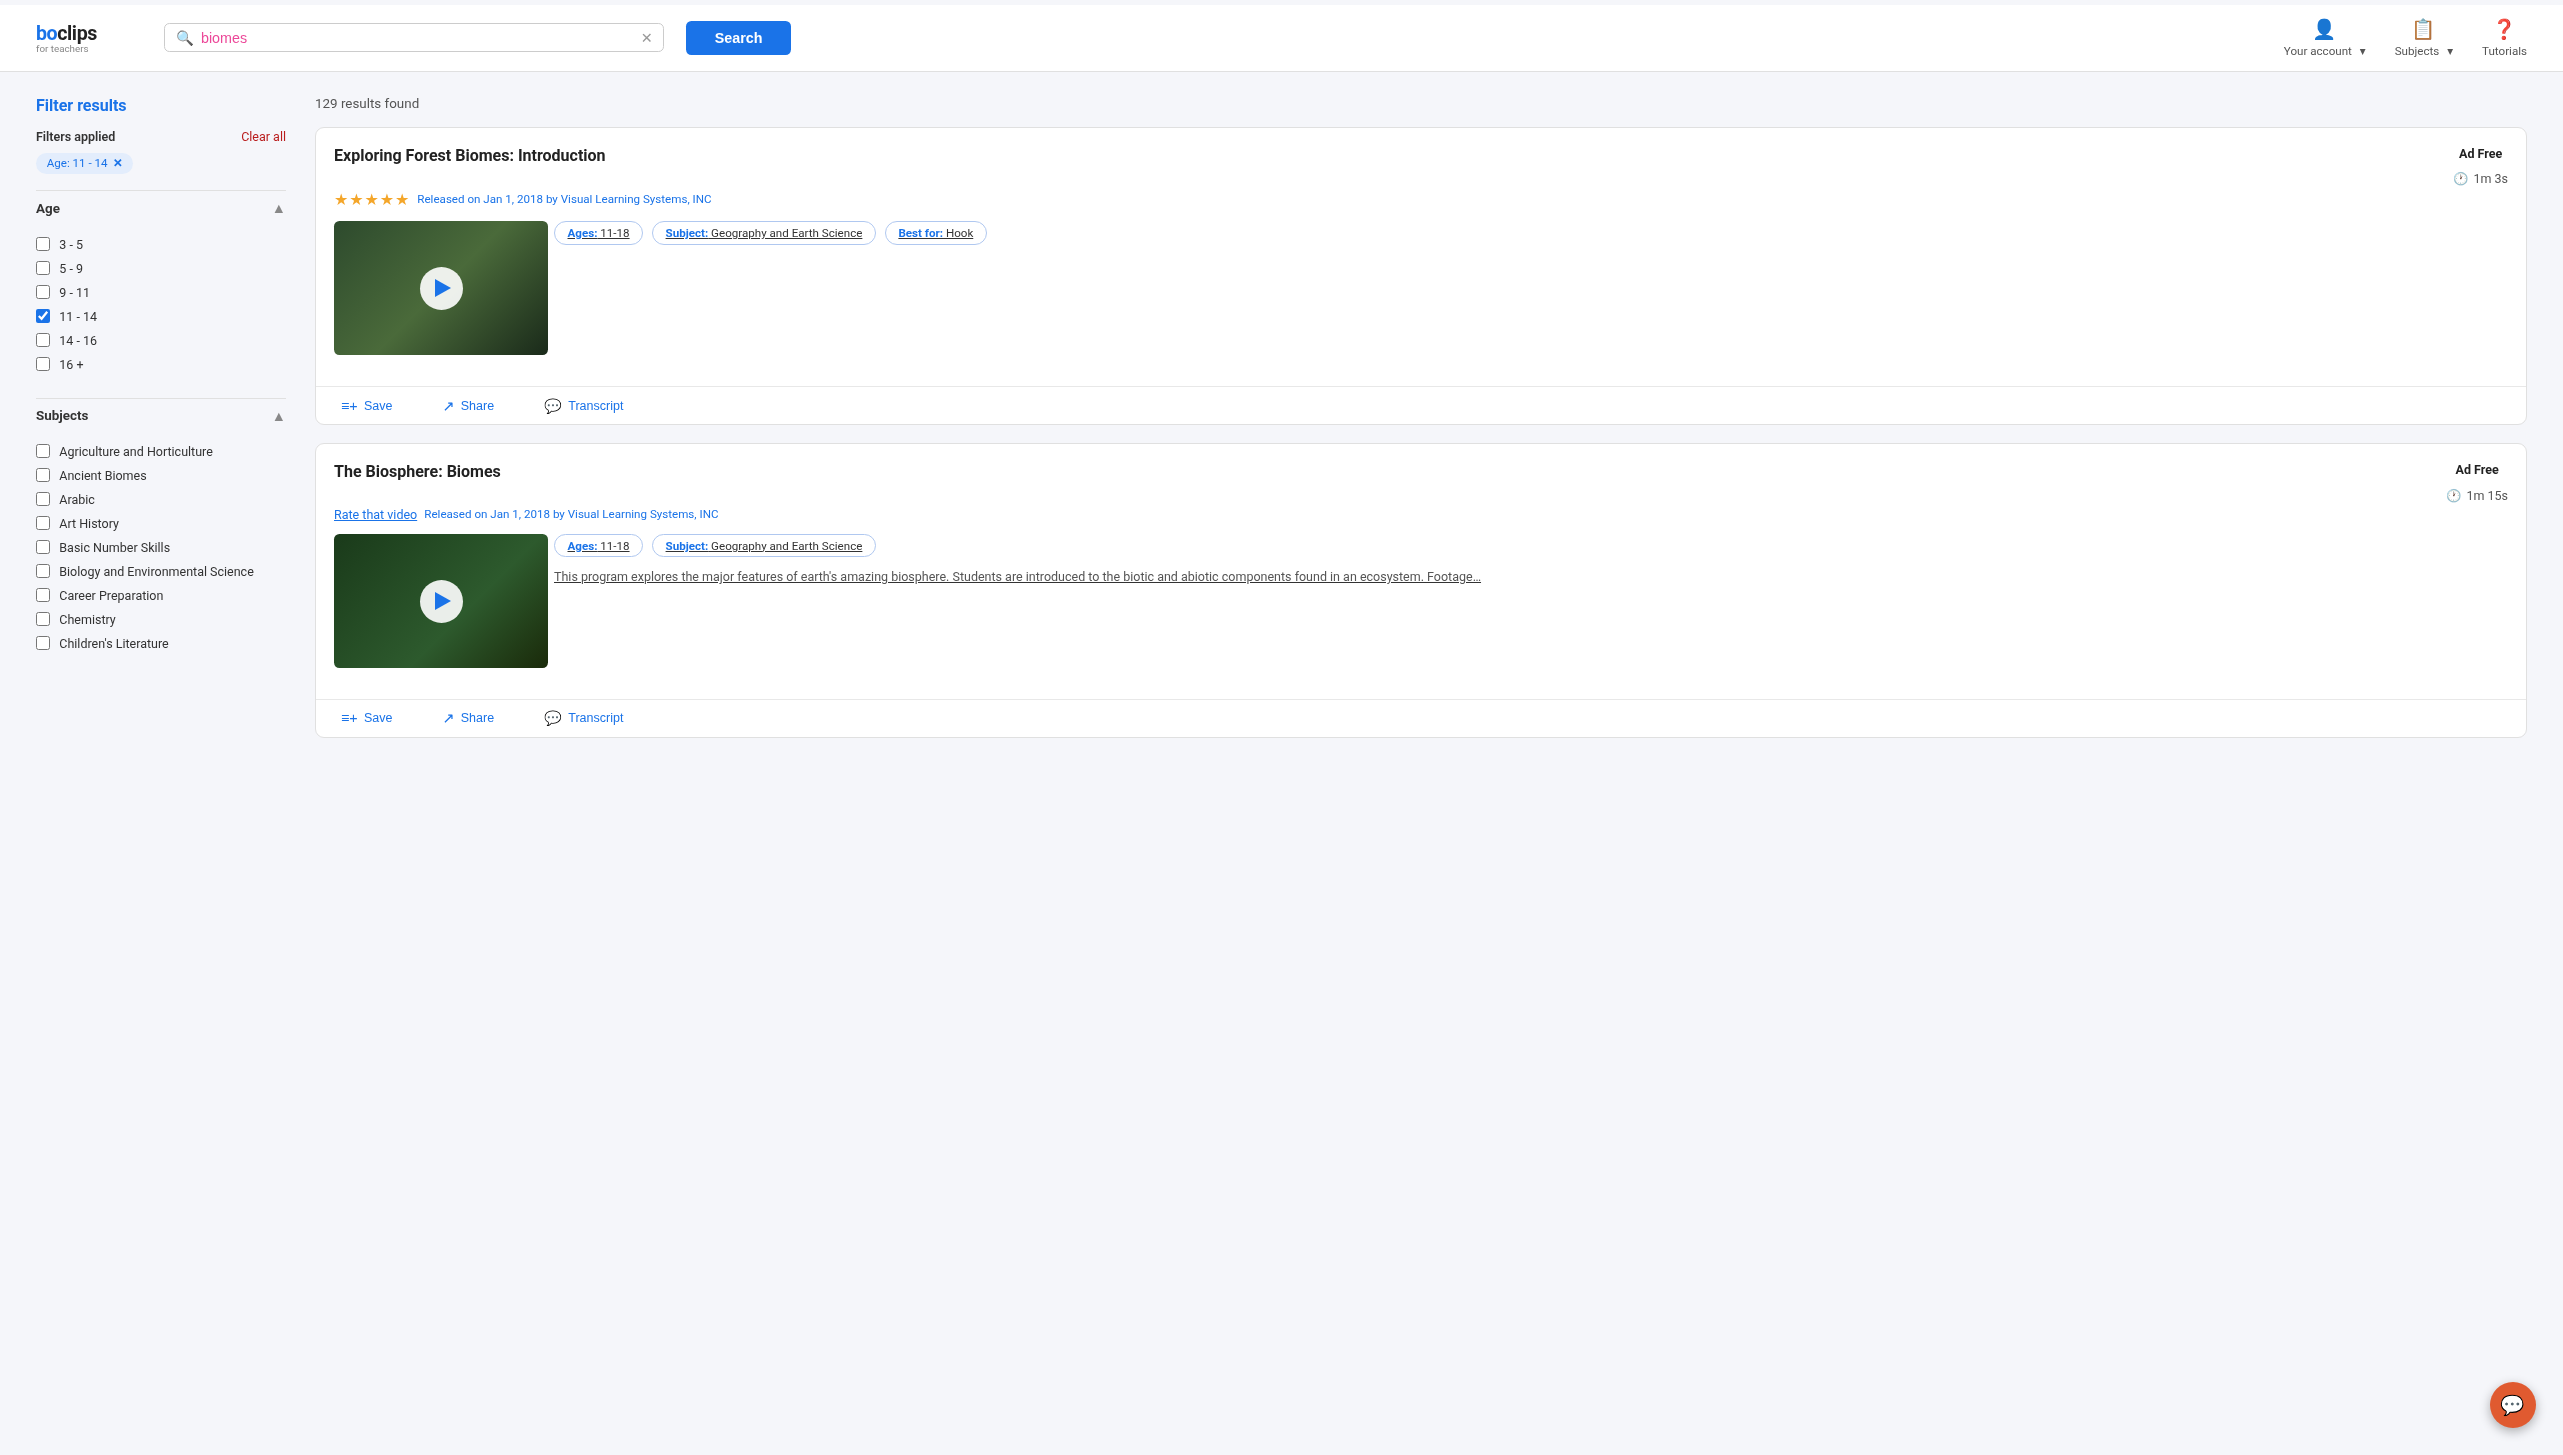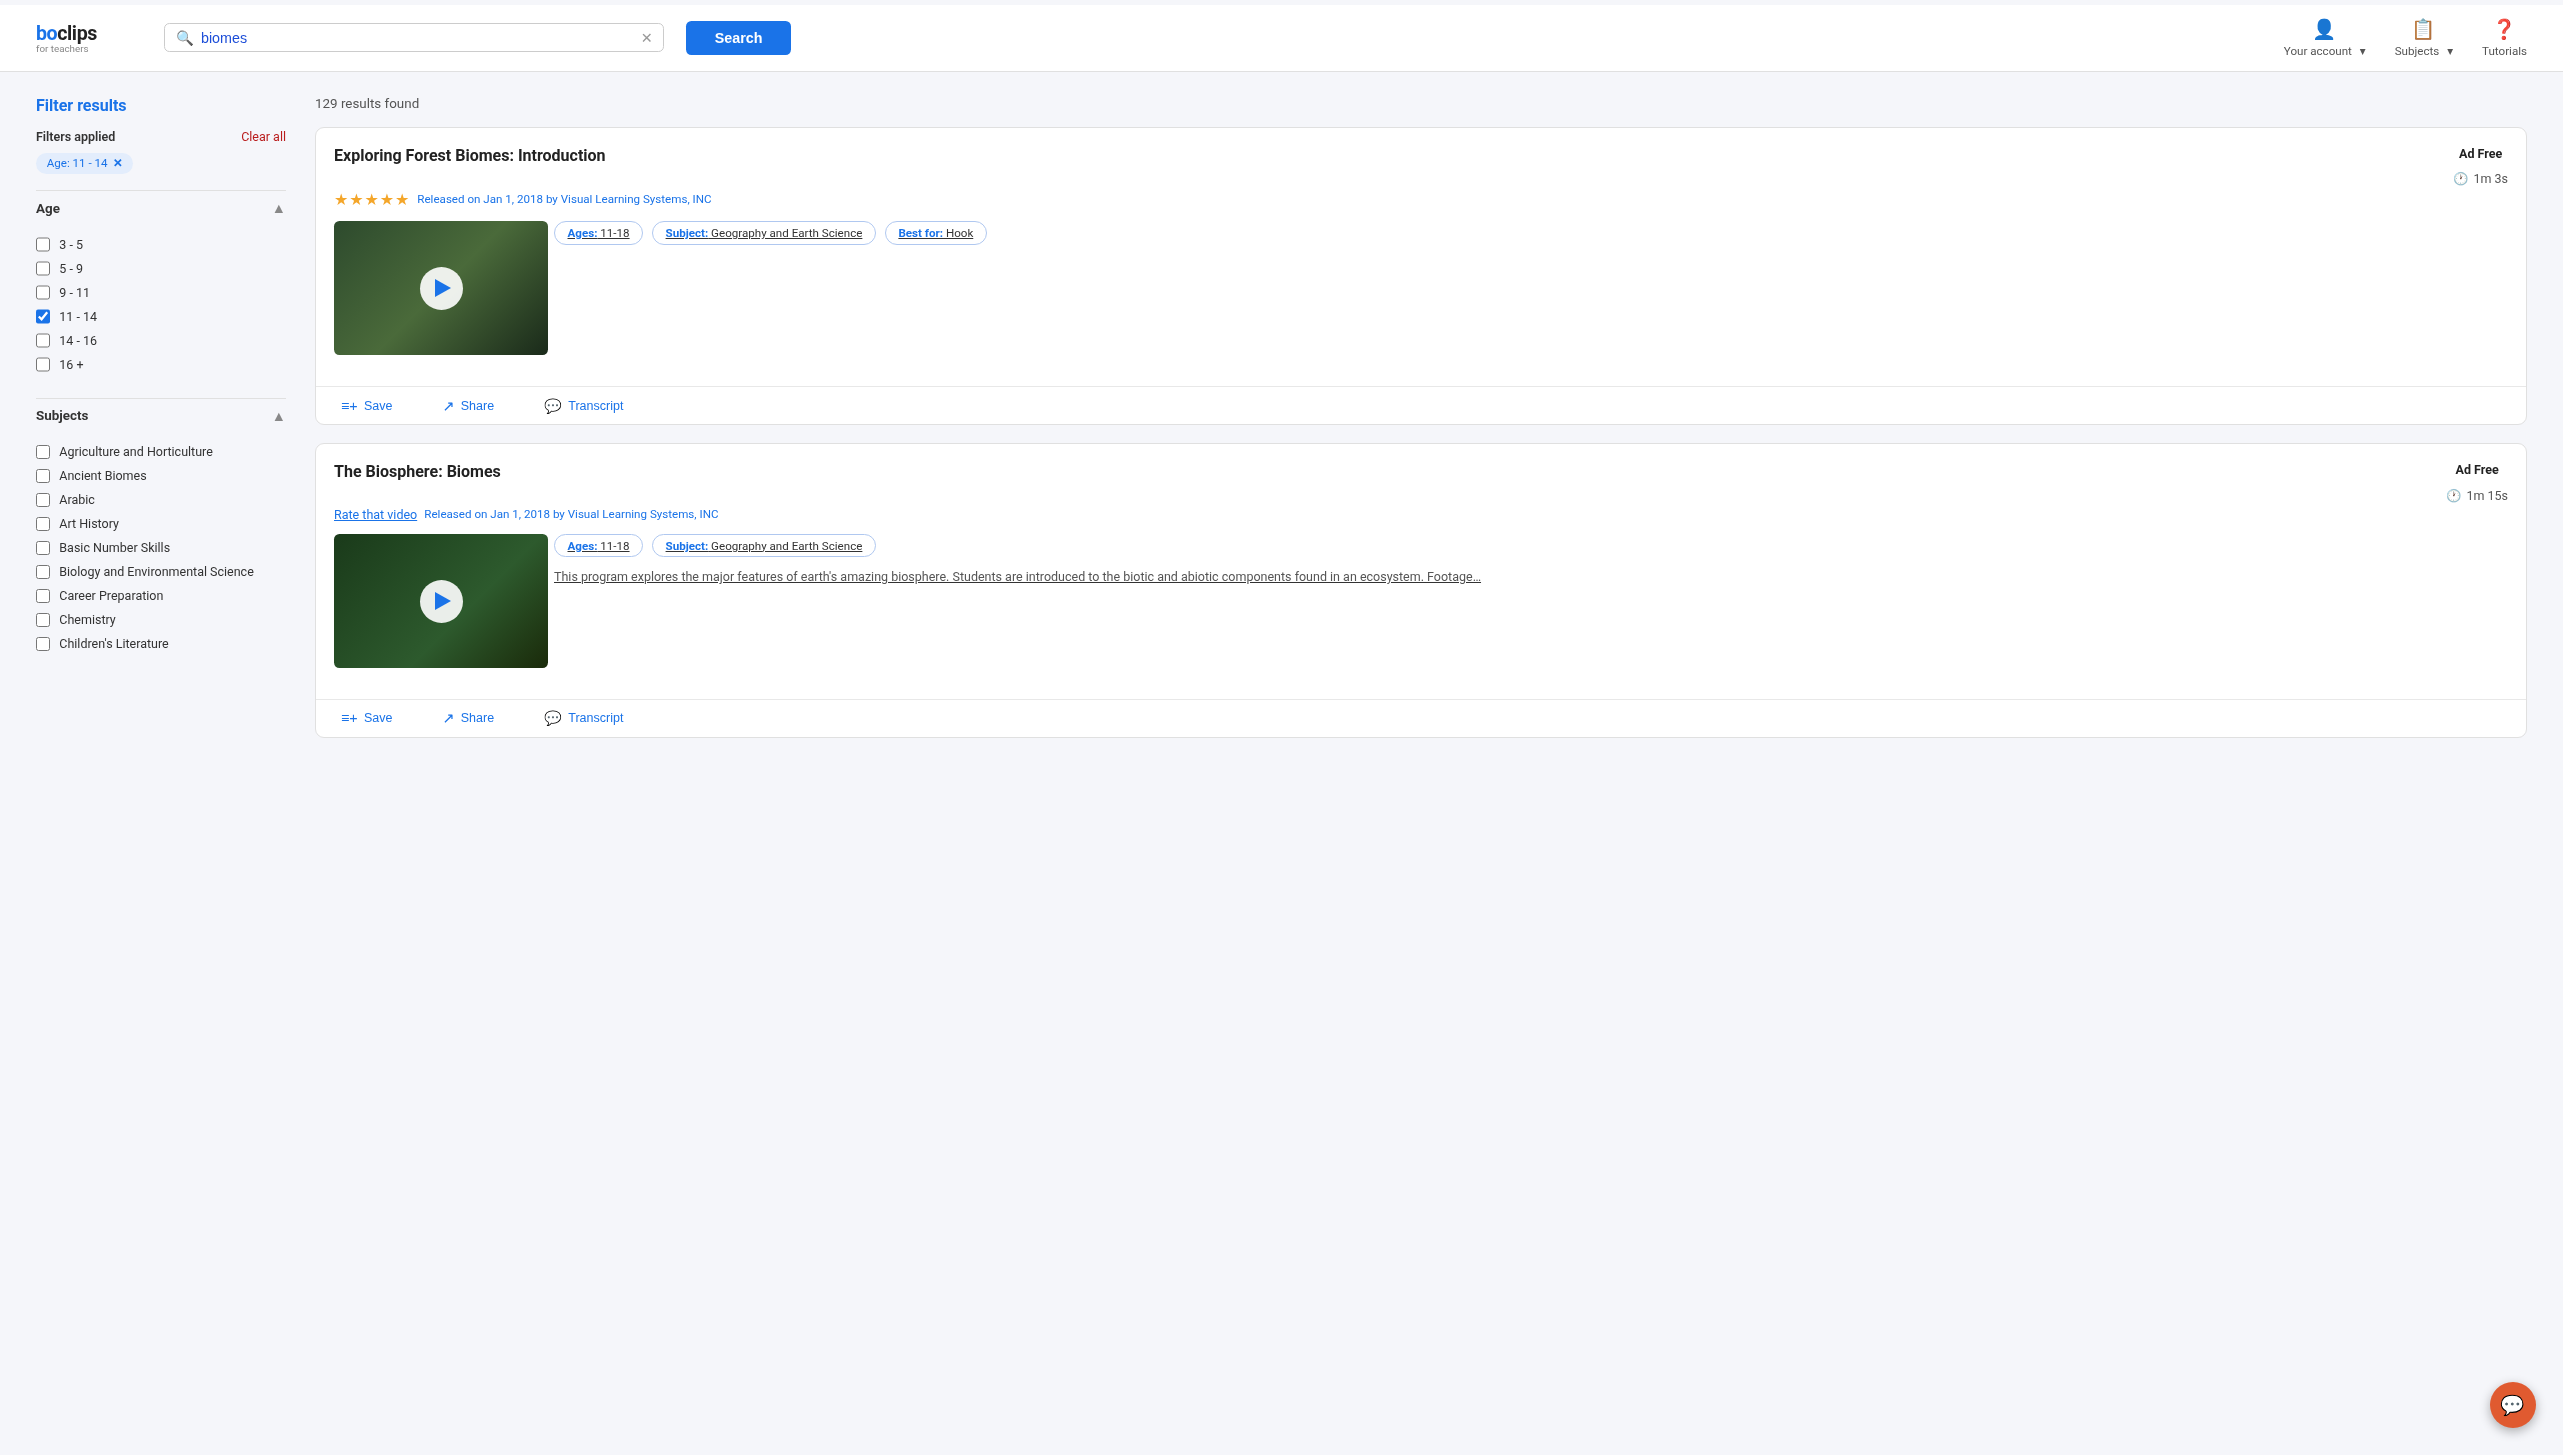--- a/index.html
+++ b/index.html
@@ -31,21 +31,21 @@
       border: 1.3px solid #ccc;
       border-radius: 5.4px;
       padding: 5.4px 10.7px;
       gap: 7.1px;
     }
     .search-bar-wrapper input {
       border: none;
       outline: none;
       font-size: 14.3px;
       flex: 1;
-      color: #1d4ed8;
+      color: #ec4899;
     }
     .search-icon { color: #999; font-size: 14.3px; }
     .clear-search-icon { color: #999; cursor: pointer; font-size: 14.3px; }
     .search-button {
       background: #1a73e8;
       color: #fff;
       border: none;
       border-radius: 5.4px;
       padding: 9px 29px;
       font-size: 14.3px;
@@ -69,21 +69,21 @@
     .clear-all-link { font-size: 12.5px; color: #b91c1c; cursor: pointer; text-decoration: none; }
     .filter-chip { display: inline-flex; align-items: center; gap: 5.4px; background: #e3edfc; color: #1a73e8; border-radius: 18px; padding: 3.6px 10.7px; font-size: 11.6px; margin-bottom: 16px; }
     .filter-chip-close { cursor: pointer; font-weight: 700; color: #1a73e8; }
 
     .filter-section { margin-bottom: 14.3px; }
     .filter-section-header { display: flex; justify-content: space-between; align-items: center; padding: 9px 0; border-top: 0.9px solid #e0e0e0; cursor: pointer; }
     .filter-section-title { font-size: 13.4px; font-weight: 700; color: #333; }
     .filter-chevron { color: #888; font-size: 14.3px; }
 
     .filter-options { padding: 7.1px 0; }
-    .filter-option { display: flex; align-items: flex-end; gap: 9px; padding: 4.5px 0; font-size: 12.5px; color: #333; cursor: pointer; }
+    .filter-option { display: flex; align-items: flex-start; gap: 9px; padding: 4.5px 0; font-size: 12.5px; color: #333; cursor: pointer; }
     .filter-option input[type="checkbox"] { width: 14.3px; height: 14.3px; cursor: pointer; accent-color: #1a73e8; }
 
     
     .results-area { flex: 1; }
     .results-count { font-size: 13.4px; color: #555; margin-bottom: 16px; }
 
     .video-card {
       background: #fff;
       border-radius: 9px;
       border: 0.9px solid #e0e0e0;

